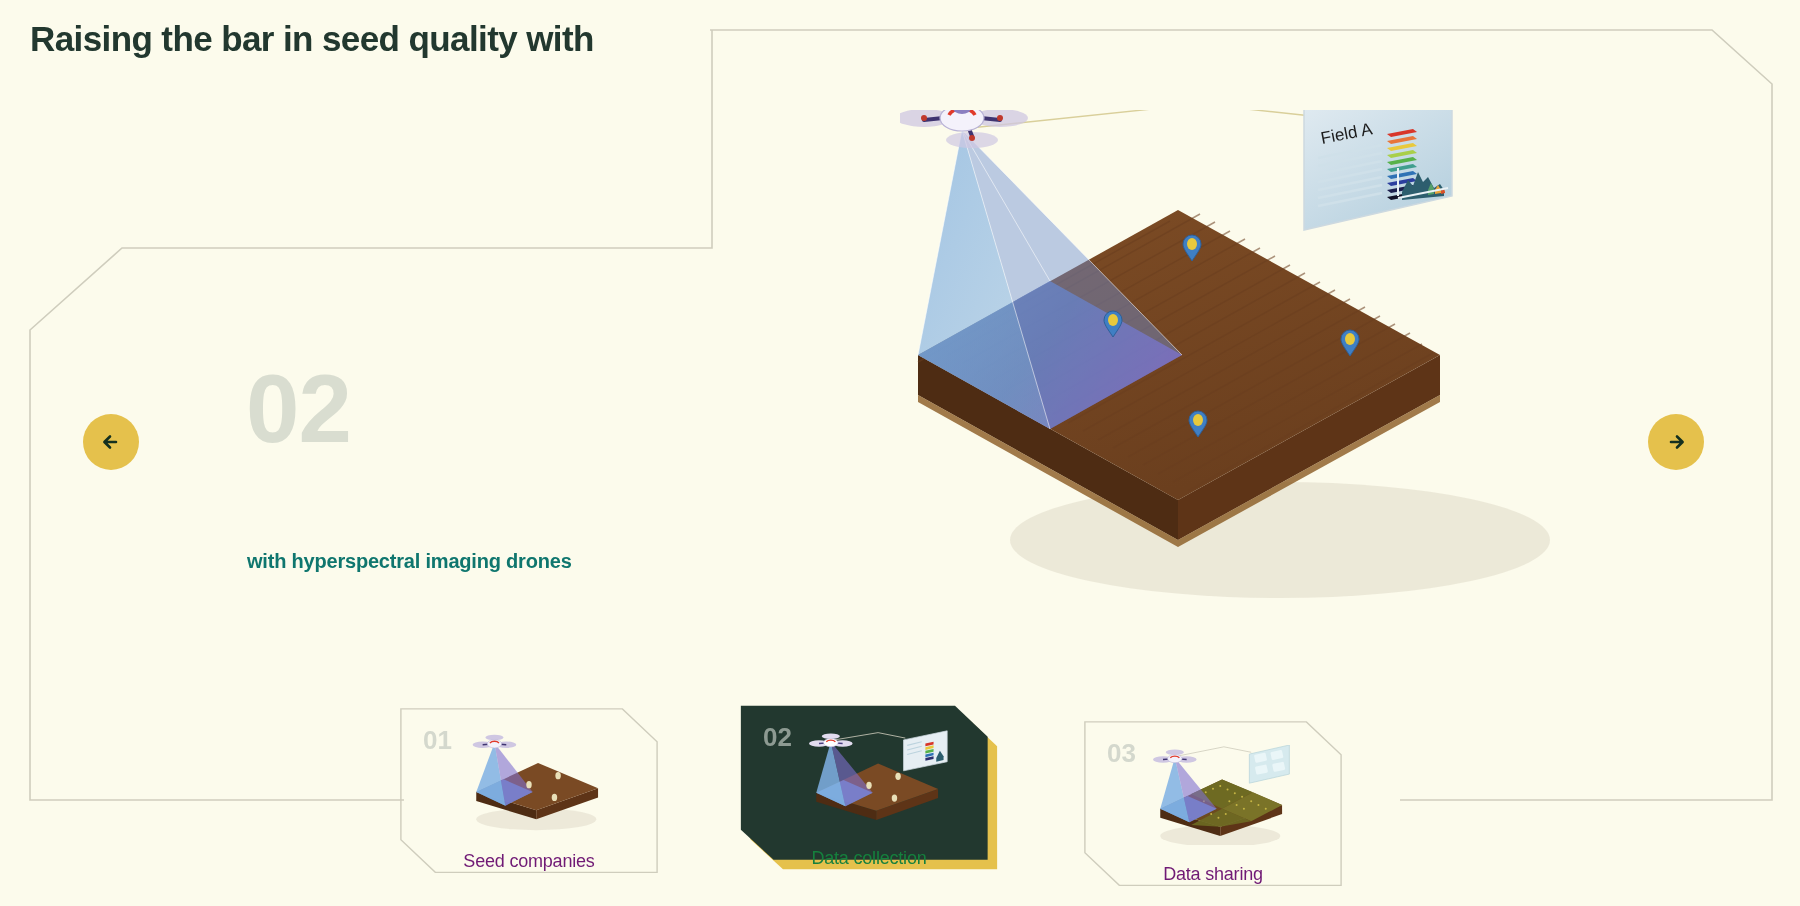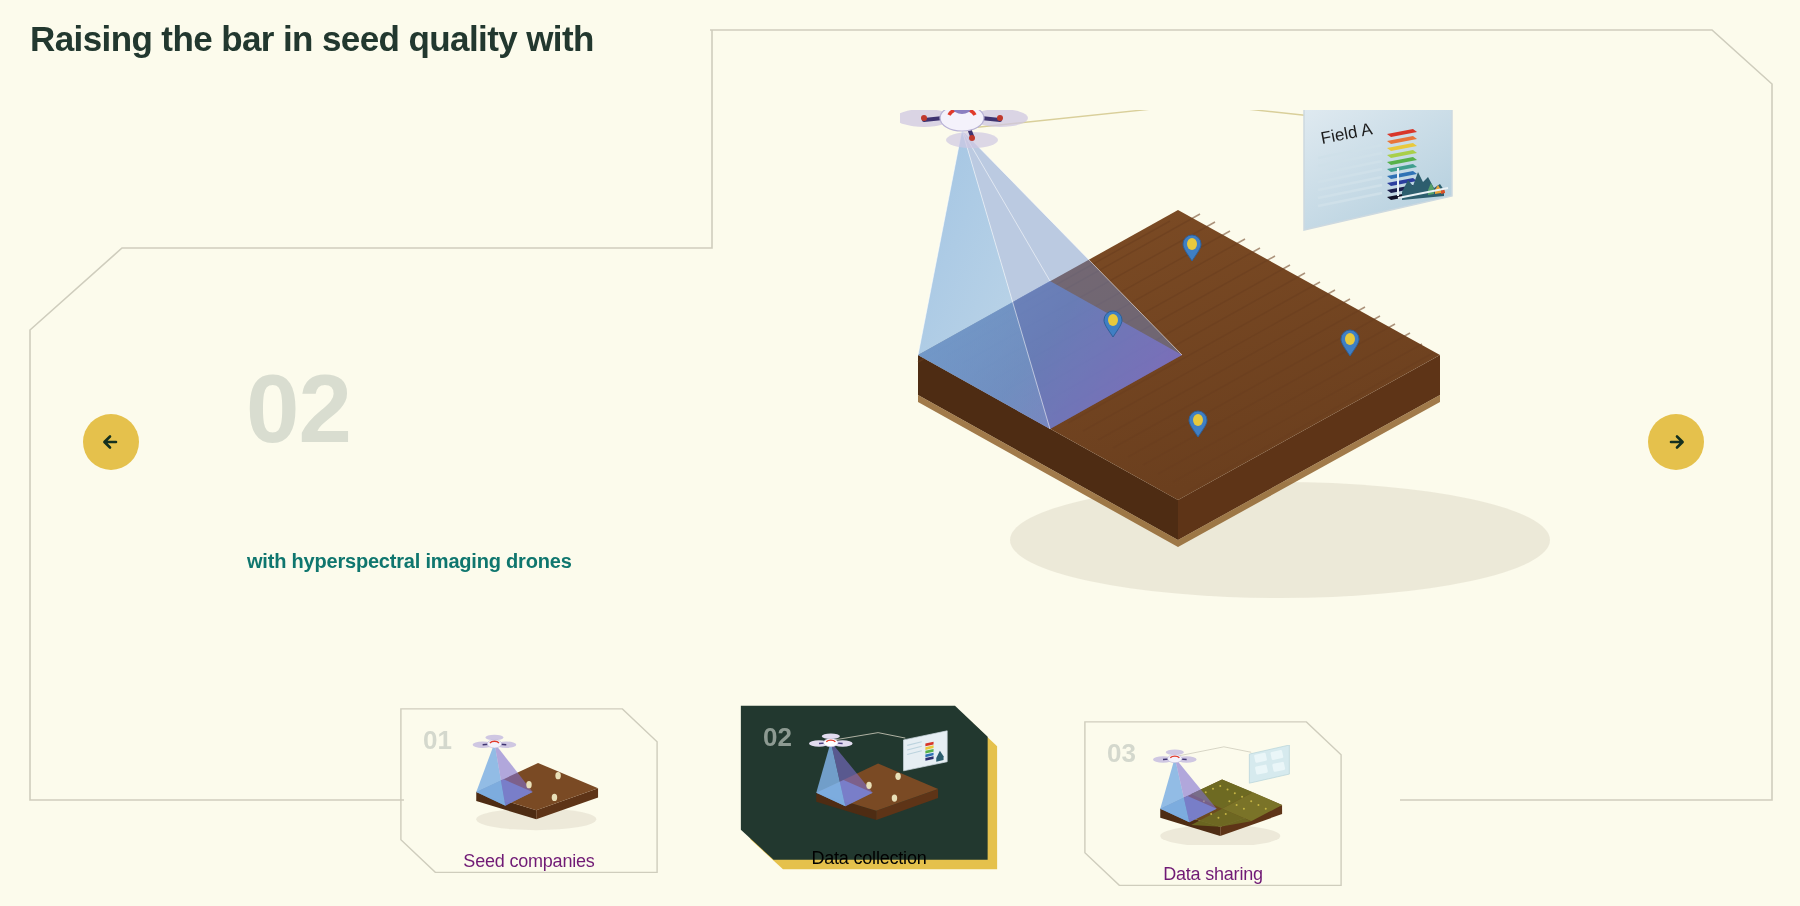--- a/index.html
+++ b/index.html
@@ -110,21 +110,21 @@
     letter-spacing: 0px;
   }
   .card-label {
     position: absolute; left: 0; right: 0; bottom: 22px;
     text-align: center;
     font-size: 18px;
     color: #701a75;
     letter-spacing: -0.2px;
   }
   .card.active .card-num { color: #8d9a92; }
-  .card.active .card-label { color: #000000; font-weight: normal; }
+  .card.active .card-label { color: #15803d; font-weight: normal; }
 
   .card-art {
     position: absolute; left: 50%; top: 24px;
     transform: translateX(-50%);
     width: 200px; height: 100px;
   }
 </style>
 </head>
 <body>
 

